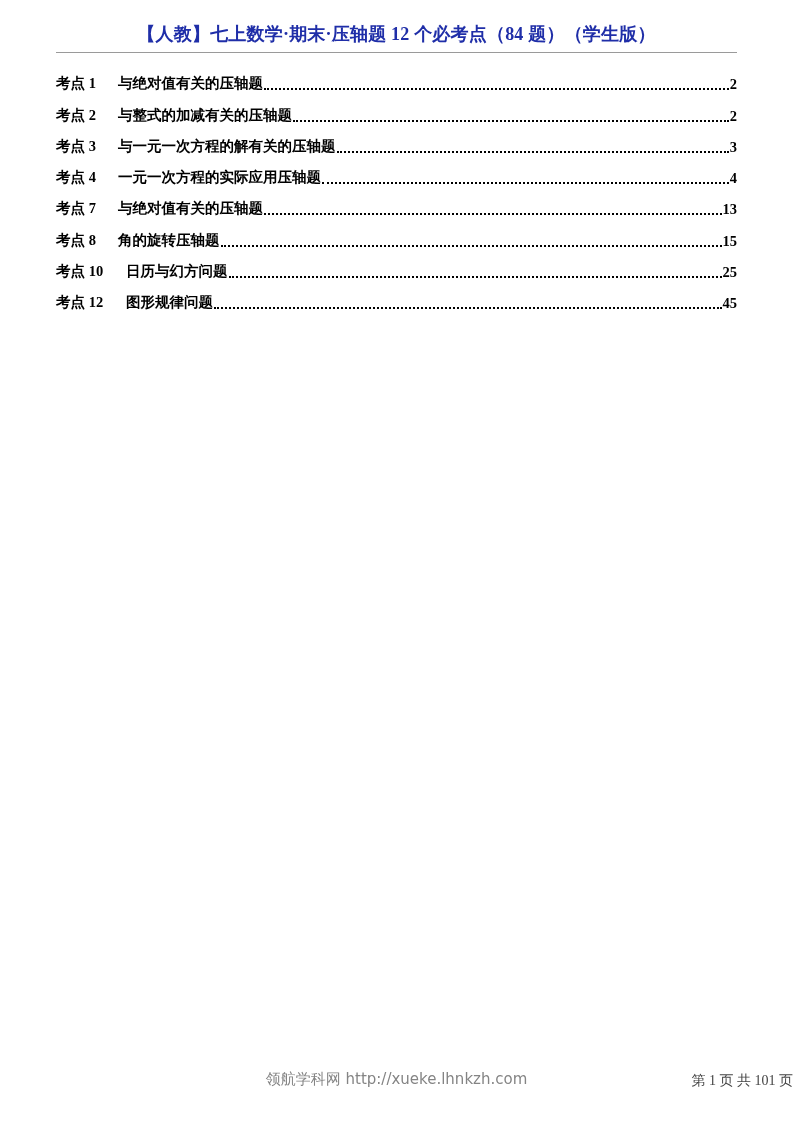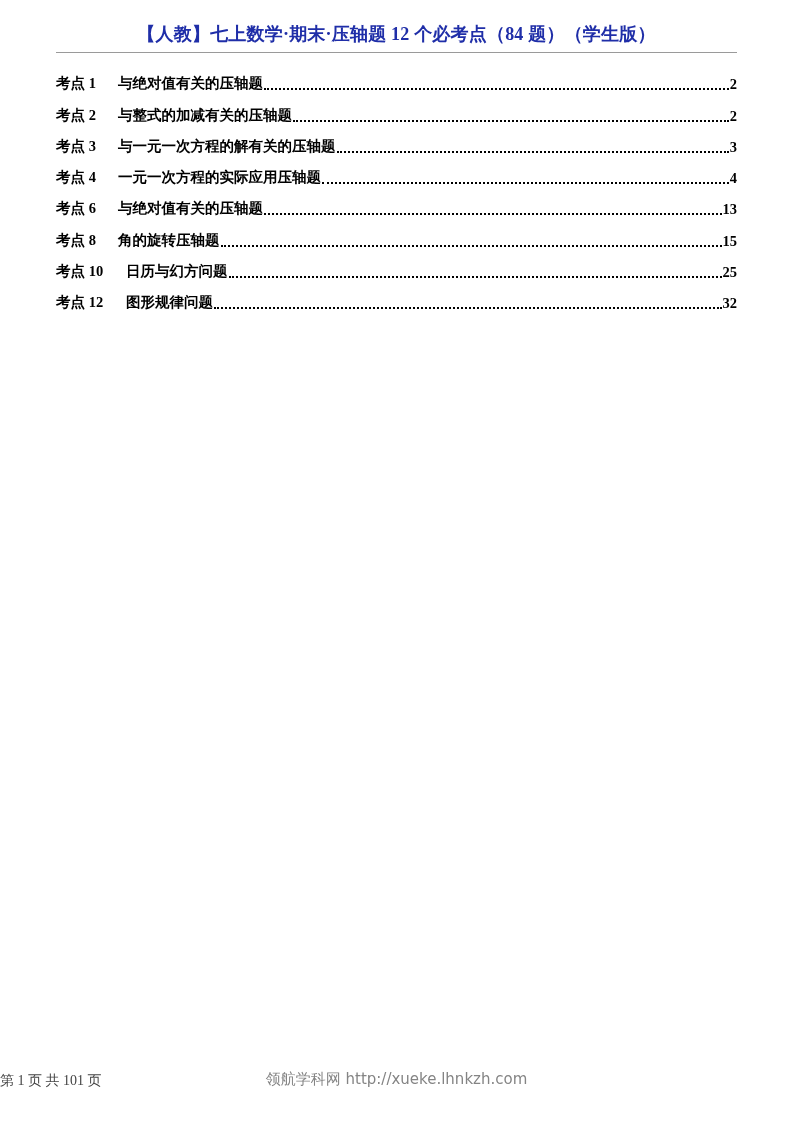--- a/index.html
+++ b/index.html
@@ -11,21 +11,21 @@
                    border-top: 1.5px solid #9a9a9a; }
     .toc { position: absolute; top: 62px; left: 56px; width: 681px; }
     .toc-row { display: flex; align-items: flex-end; height: 31.3px; font-size: 14.5px; font-weight: bold; }
     .toc-key { white-space: nowrap; }
     .toc-key.w1 { width: 62px; }
     .toc-key.w2 { width: 70px; }
     .toc-title { white-space: nowrap; font-weight: bold; margin-top: 28px; }
     .toc-dots { flex: 1; margin: 0 1px; border-bottom: 2px dotted #000; transform: translateY(-3px); min-width: 10px; }
     .toc-page { white-space: nowrap; text-align: right; }
     .footer { position: absolute; top: 1070px; left: 0; width: 793px; height: 24px; }
-    .footer-page { position: absolute; left: 0; width: 793px; text-align: left; top: 2px;
+    .footer-page { position: absolute; left: 0; width: 793px; text-align: right; top: 2px;
                    font-family: "Liberation Serif", serif; font-size: 14px; color: #444; }
     .footer-watermark { position: absolute; left: 0; width: 793px; text-align: center; top: 0;
                         font-family: "DejaVu Sans", sans-serif; font-size: 15px; color: #777; opacity: 0.9; }
   </style>
 </head>
 <body>
 
 <div class="header-title">【人教】七上数学·期末·压轴题 12 个必考点（84 题）（学生版）</div>
 <div class="header-rule"></div>
 
@@ -48,41 +48,41 @@
     <span class="toc-dots"></span>
     <span class="toc-page">3</span>
   </div>
   <div class="toc-row">
     <span class="toc-key w1">考点 4</span>
     <span class="toc-title">一元一次方程的实际应用压轴题</span>
     <span class="toc-dots"></span>
     <span class="toc-page">4</span>
   </div>
   <div class="toc-row">
-    <span class="toc-key w1">考点 6</span>
+    <span class="toc-key w1">考点 7</span>
     <span class="toc-title">与绝对值有关的压轴题</span>
     <span class="toc-dots"></span>
     <span class="toc-page">13</span>
   </div>
   <div class="toc-row">
     <span class="toc-key w1">考点 8</span>
     <span class="toc-title">角的旋转压轴题</span>
     <span class="toc-dots"></span>
     <span class="toc-page">15</span>
   </div>
   <div class="toc-row">
     <span class="toc-key w2">考点 10</span>
     <span class="toc-title">日历与幻方问题</span>
     <span class="toc-dots"></span>
     <span class="toc-page">25</span>
   </div>
   <div class="toc-row">
     <span class="toc-key w2">考点 12</span>
     <span class="toc-title">图形规律问题</span>
     <span class="toc-dots"></span>
-    <span class="toc-page">32</span>
+    <span class="toc-page">45</span>
   </div>
 </div>
 
 <div class="footer">
   <div class="footer-page">第 1 页 共 101 页</div>
   <div class="footer-watermark">领航学科网 http://xueke.lhnkzh.com</div>
 </div>
 
 </body></html>

